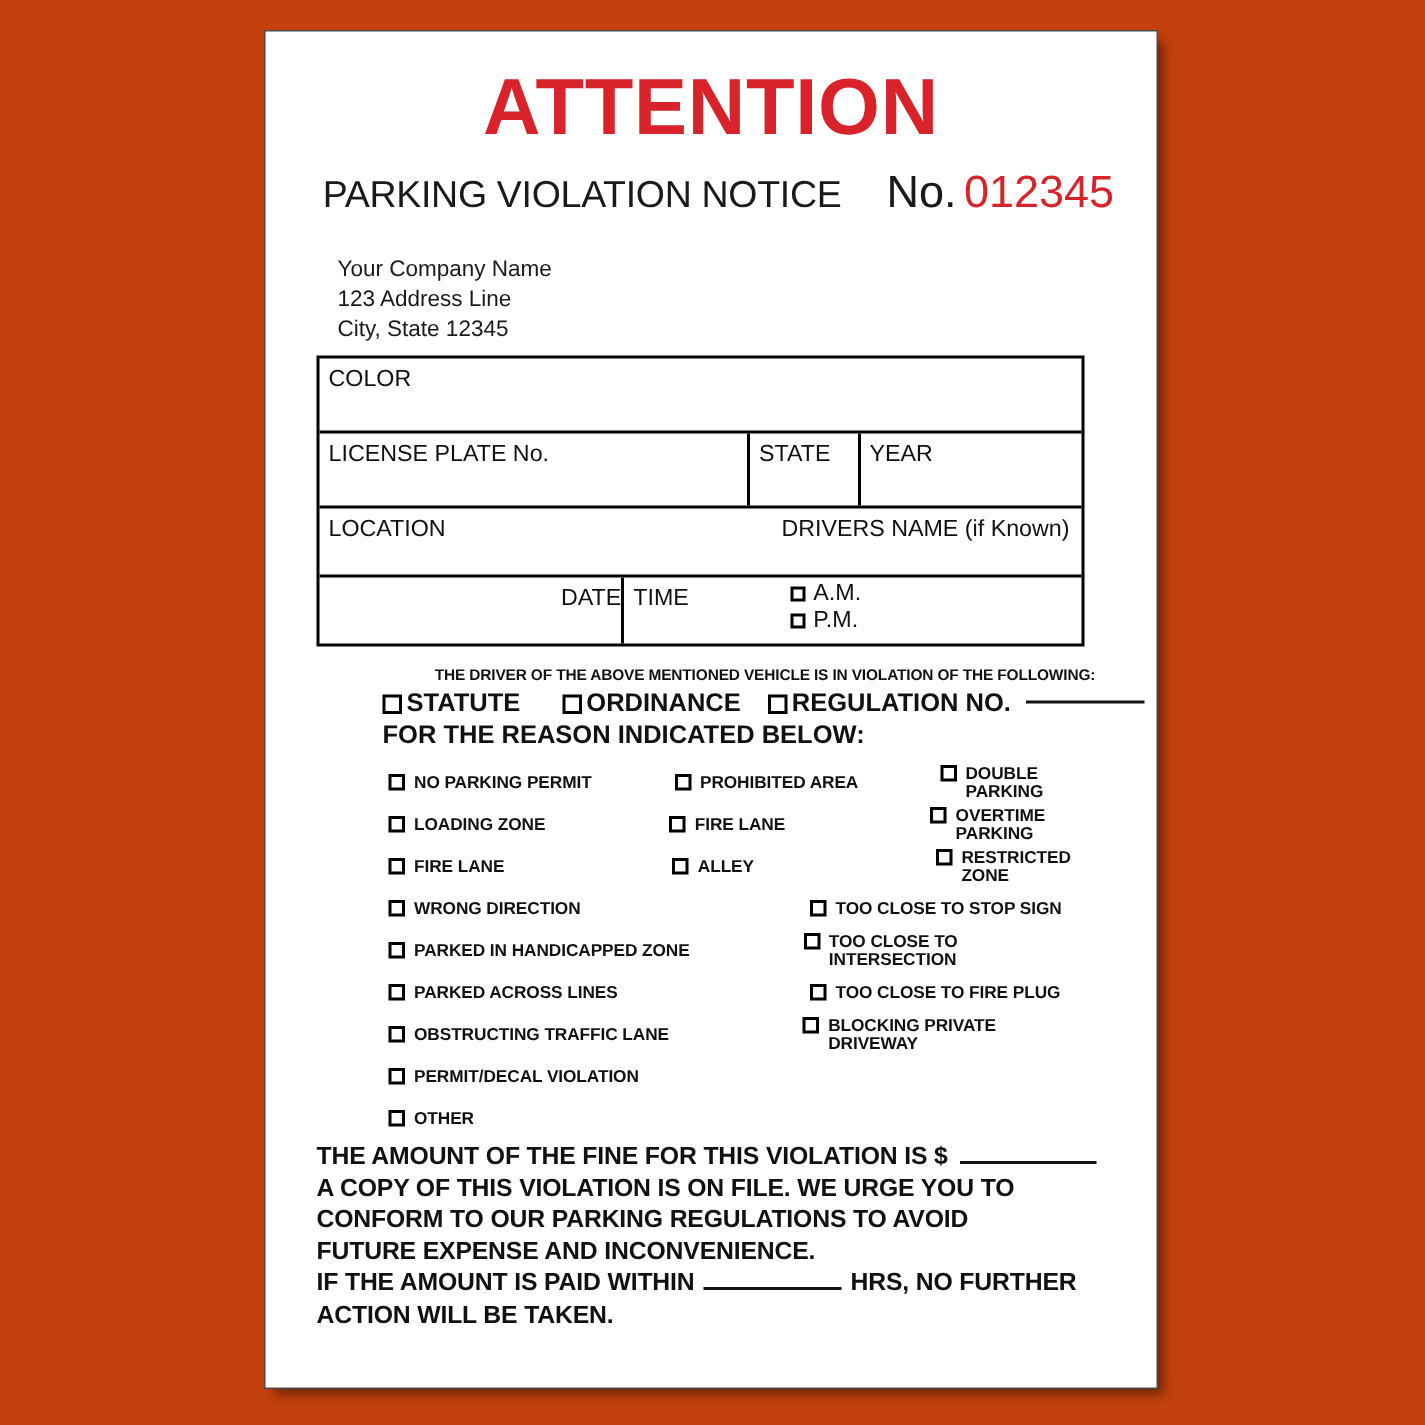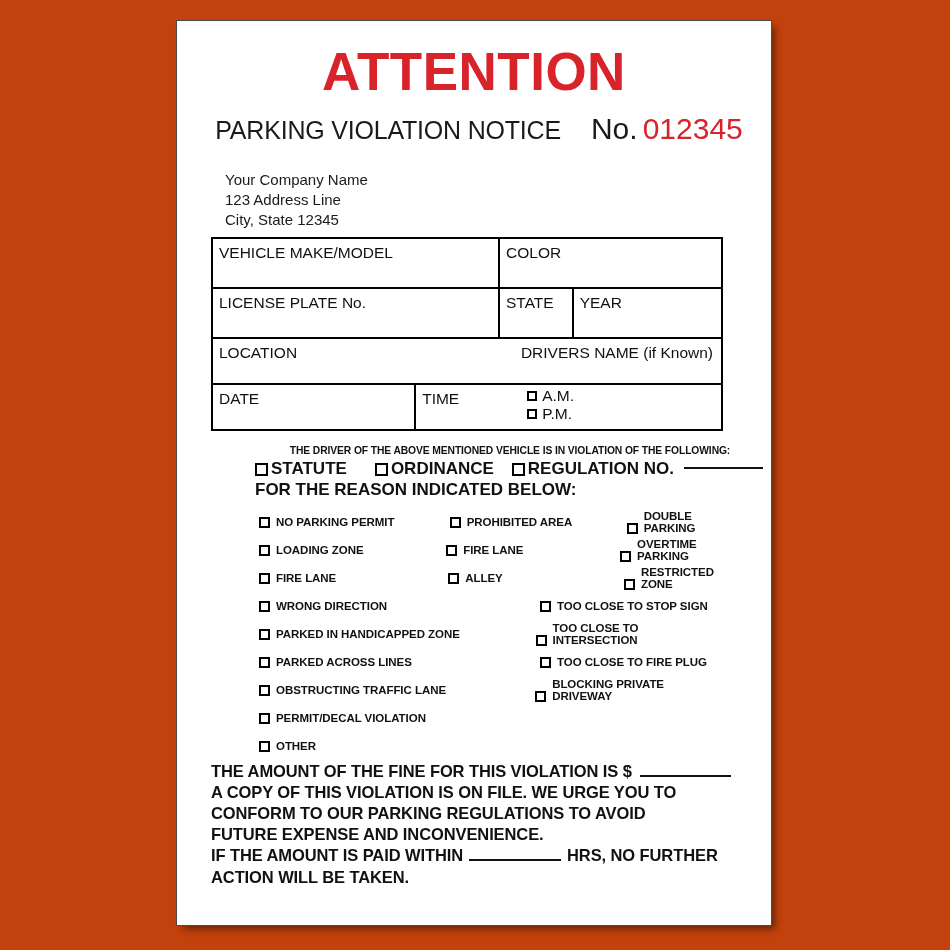--- a/index.html
+++ b/index.html
@@ -104,21 +104,21 @@
   .h-tall  { height: 48px; }
   .h-loc   { height: 44px; }
   .h-date  { height: 44px; }
 
   .cell-make   { width: 56.5%; }
   .cell-color  { width: 43.5%; }
   .cell-plate  { width: 56.5%; }
   .cell-state  { width: 14.5%; }
   .cell-year   { width: 29%; }
   .cell-loc    { width: 100%; }
-  .cell-date   { width: 40%; }
+  .cell-date   { width: 40%; text-align: right; }
   .cell-time   { width: 60%; }
 
   .loc-inner {
     display: flex;
     justify-content: space-between;
     padding-right: 8px;
   }
 
   .time-inner {
     display: flex;
@@ -204,21 +204,21 @@
     color: #111;
     letter-spacing: -0.05px;
   }
   .rrow {
     display: flex;
     align-items: center;
     height: 28px;
   }
   .ritem {
     display: flex;
-    align-items: flex-end;
+    align-items: flex-start;
     padding-left: 48px;
   }
   .ritem .cbox { margin-right: 6px; }
   .grid3 .ritem:nth-child(1) { width: 178px; }
   .grid3 .ritem:nth-child(2) { width: 161px; }
   .grid2 .ritem:nth-child(1) { width: 233px; }
 
   .rrow.solo { height: 28px; }
 
   
@@ -273,21 +273,20 @@
 
     <div class="company">
       <div>Your Company Name</div>
       <div>123 Address Line</div>
       <div>City, State 12345</div>
     </div>
 
     <div class="form-table">
 
       <div class="trow h-tall">
-        <div class="tcell cell-make"><span>VEHICLE MAKE/MODEL</span></div>
         <div class="tcell cell-color"><span>COLOR</span></div>
       </div>
 
       <div class="trow h-tall">
         <div class="tcell cell-plate"><span>LICENSE PLATE No.</span></div>
         <div class="tcell cell-state"><span>STATE</span></div>
         <div class="tcell cell-year"><span>YEAR</span></div>
       </div>
 
       <div class="trow h-loc">

